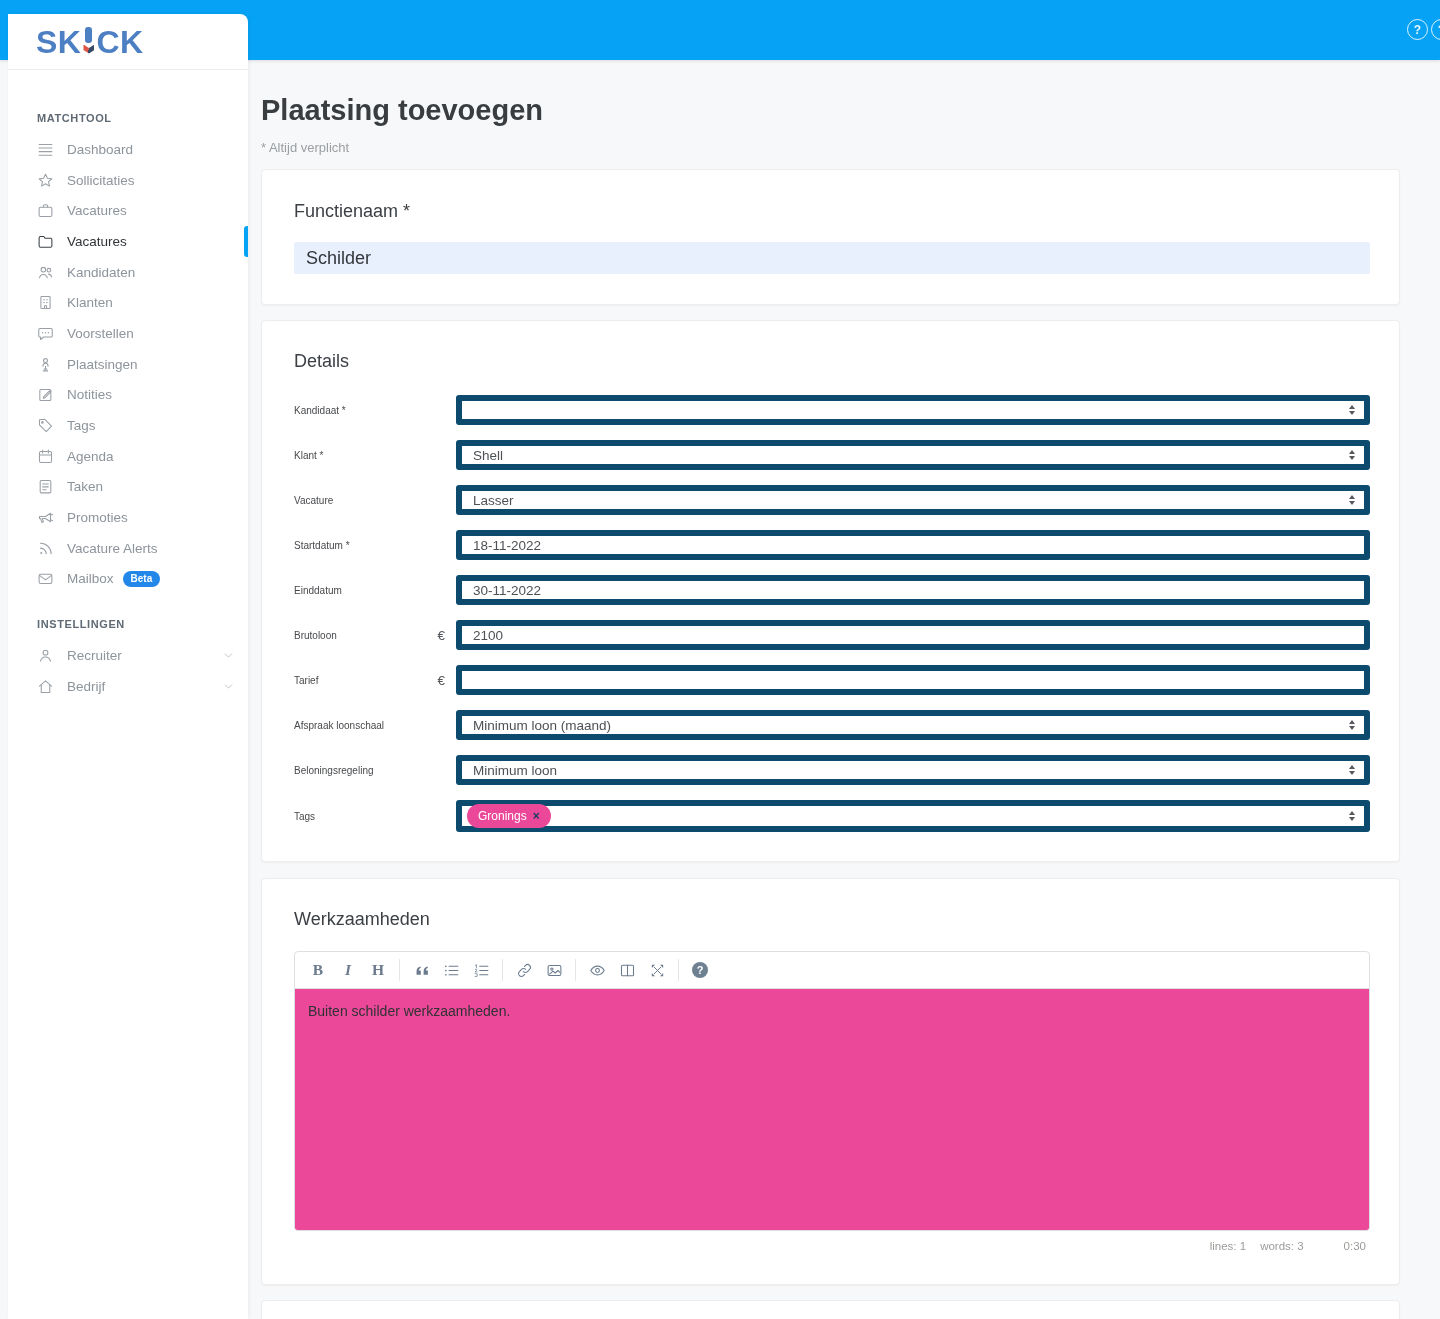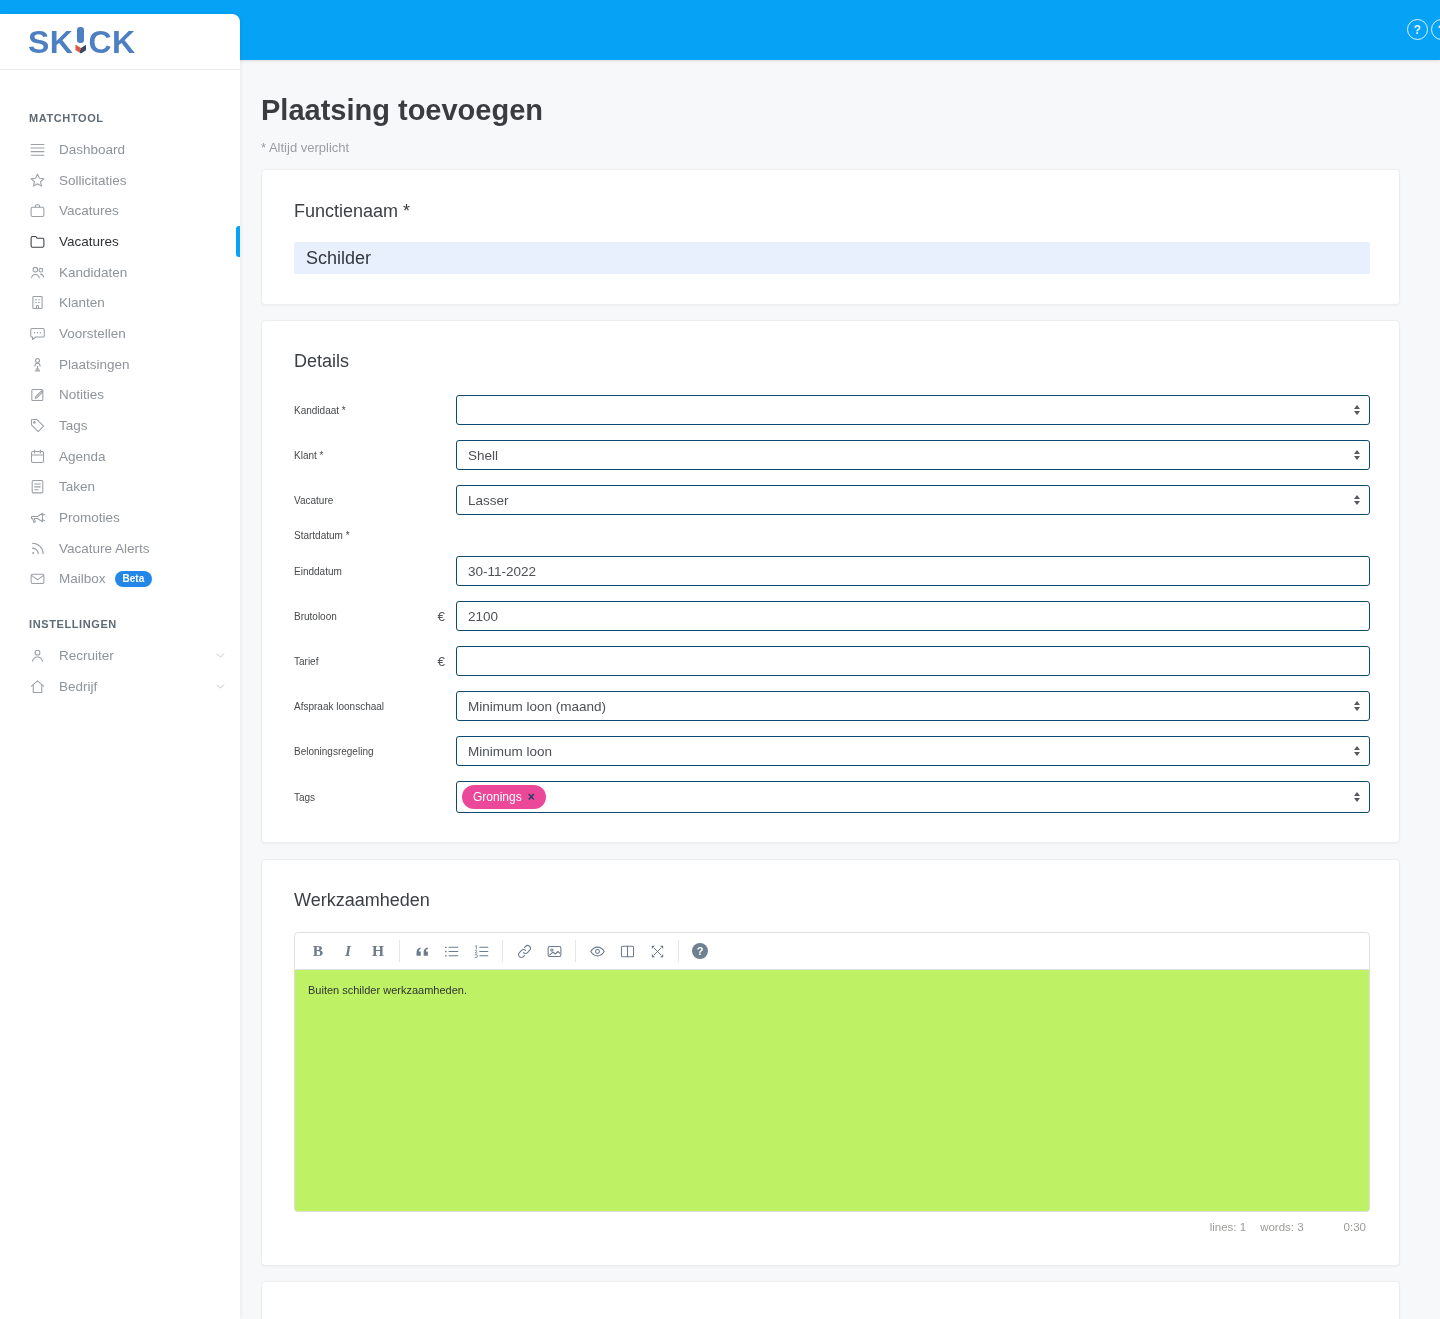--- a/index.html
+++ b/index.html
@@ -6,21 +6,21 @@
   html,body { width:1440px; height:1319px; }
   body { font-family:"Liberation Sans", sans-serif; background:#f7f8f9; }
   .page { position:relative; width:1440px; height:1319px; overflow:hidden; background:#f7f8f9; }
 
   
   .topbar { position:absolute; top:0; left:0; width:1440px; height:60px; background:#06a2f5; z-index:1; overflow:hidden; box-shadow:0 1px 3px rgba(0,0,0,.12); }
   .topbar-help { position:absolute; top:19px; right:-12px; display:flex; gap:3px; }
   .help-circle { width:21px; height:21px; border:1.6px solid rgba(255,255,255,.85); border-radius:50%; color:rgba(255,255,255,.9); font-size:12px; font-weight:bold; display:flex; align-items:center; justify-content:center; }
 
   
-  .sidebar { position:absolute; top:14px; left:0; width:240px; height:1305px; background:#fff; border-radius:0 8px 0 0; z-index:3; box-shadow:1px 0 4px rgba(0,0,0,.06); }
+  .sidebar { position:absolute; top:14px; left:8px; width:240px; height:1305px; background:#fff; border-radius:0 8px 0 0; z-index:3; box-shadow:1px 0 4px rgba(0,0,0,.06); }
   .logo-row { height:56px; display:flex; align-items:center; padding-left:28px; border-bottom:1px solid #ececec; }
   .logo { display:flex; align-items:flex-start; color:#4d7fc3; font-weight:bold; font-size:32px; letter-spacing:.5px; line-height:1; }
   .logo-exc { position:relative; width:13px; height:30px; margin:0 1px; }
   .logo-exc .bar { position:absolute; top:1px; left:3px; width:7px; height:16px; background:#4d7fc3; border-radius:3px; }
   .logo-exc .dot { position:absolute; bottom:2px; left:1px; width:11px; height:9px;
        background:linear-gradient(100deg,#df5747 0 50%, #374a66 50% 100%);
        clip-path:polygon(0 0,50% 38%,100% 0,100% 62%,50% 100%,0 62%); }
 
   .side-nav { padding-top:42px; }
   .side-title { margin:0 0 10px 29px; font-size:11px; font-weight:bold; letter-spacing:.6px; color:#5f6a74; }
@@ -44,39 +44,39 @@
 
   .card-functienaam { margin-top:14px; padding:31px 29px 30px 32px; }
   .fn-input { margin-top:20px; width:100%; height:32px; border:none; outline:none; background:#e8f0fe; border-radius:2px; padding:0 12px; font-size:18px; color:#33373b; font-family:"Liberation Sans", sans-serif; }
 
   .card-details { margin-top:15px; padding:30px 29px 29px 32px; }
   .form-rows { margin-top:23px; }
   .frow { display:flex; align-items:center; margin-bottom:15px; }
   .frow:last-child { margin-bottom:0; }
   .flabel { width:128px; font-size:10px; color:#47494c; flex:none; }
   .fprefix { width:34px; flex:none; text-align:right; padding-right:11px; font-size:13.5px; color:#54585c; }
-  .fctrl { position:relative; flex:1; height:30px; border:1px solid #0c4a6e; border-radius:3px; background:#fff; display:flex; align-items:center; padding:0 26px 0 11px; font-size:13.5px; color:#4d5155; cursor:default; }
+  .fctrl { position:relative; flex:1; height:30px; border:6px solid #0c4a6e; border-radius:3px; background:#fff; display:flex; align-items:center; padding:0 26px 0 11px; font-size:13.5px; color:#4d5155; cursor:default; }
   .fctrl.is-input { padding-right:11px; }
   .fctrl input { width:100%; height:100%; border:none; outline:none; font-size:13.5px; color:#4d5155; font-family:"Liberation Sans", sans-serif; background:transparent; }
   .fctrl.is-tags { height:32px; padding-left:5px; }
   .stepper { position:absolute; right:9px; top:50%; transform:translateY(-50%); display:flex; flex-direction:column; gap:2px; }
   .car-up { width:0; height:0; border-left:3.5px solid transparent; border-right:3.5px solid transparent; border-bottom:4.5px solid #55595d; }
   .car-dn { width:0; height:0; border-left:3.5px solid transparent; border-right:3.5px solid transparent; border-top:4.5px solid #55595d; }
   .tag-pill { display:inline-flex; align-items:center; gap:6px; background:#ec4899; color:#fff; font-size:12px; padding:5px 11px; border-radius:12px; }
   .tag-x { font-weight:bold; color:#1b3d63; cursor:pointer; font-size:12px; line-height:1; }
 
   .card-werk { margin-top:16px; padding:30px 29px 32px 32px; }
   .editor { margin-top:21px; }
   .ed-toolbar { display:flex; align-items:center; height:38px; border:1px solid #dddfe1; border-radius:4px 4px 0 0; padding-left:8px; }
   .ed-btn { width:30px; height:30px; display:flex; align-items:center; justify-content:center; color:#6b7b8d; border-radius:3px; cursor:pointer; }
   .ed-sep { width:1px; height:22px; background:#e4e6e8; margin:0 6px; }
   .g-serif { font-family:"Liberation Serif", serif; font-size:15.5px; font-weight:bold; }
   .g-italic { font-style:italic; }
   .help-fill { width:16px; height:16px; border-radius:50%; background:#6f8091; color:#fff; font-size:11px; font-weight:bold; display:flex; align-items:center; justify-content:center; }
-  .ed-content { border:1px solid #dddfe1; border-top:none; height:242px; background:#bef264; padding:14px 13px; font-size:11px; color:#2f3234; border-radius:0 0 4px 4px; }
+  .ed-content { border:1px solid #dddfe1; border-top:none; height:242px; background:#ec4899; padding:14px 13px; font-size:14px; color:#2f3234; border-radius:0 0 4px 4px; }
   .ed-status { display:flex; justify-content:flex-end; gap:14px; padding-top:9px; font-size:11.5px; color:#9b9c98; }
   .ed-status .time { margin-left:26px; margin-right:4px; }
 
   .card-next { margin-top:15px; height:60px; }
 </style>
 </head>
 <body>
 
 <div class="page">
 
@@ -320,20 +320,23 @@
             <span class="stepper">
                 <span class="car-up"></span>
                 <span class="car-dn"></span>
               </span>
           </div>
         </div>
 
         <div class="frow">
           <span class="flabel">Startdatum *</span>
           <span class="fprefix"></span>
+          <div class="fctrl is-input">
+            <input type="text" value="18-11-2022" style="">
+          </div>
         </div>
 
         <div class="frow">
           <span class="flabel">Einddatum</span>
           <span class="fprefix"></span>
           <div class="fctrl is-input">
             <input type="text" value="30-11-2022" style="">
           </div>
         </div>
 

